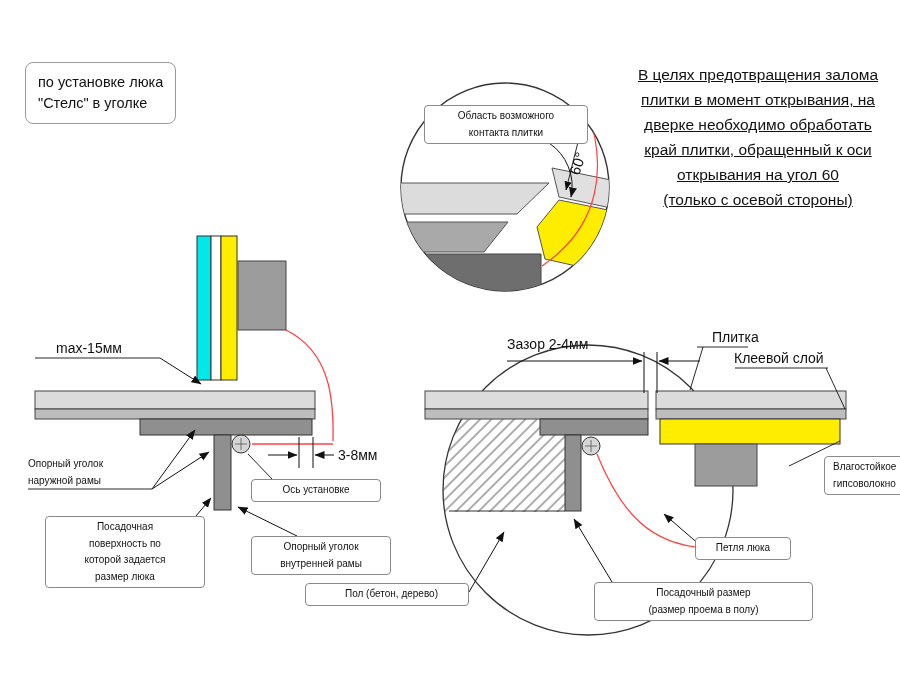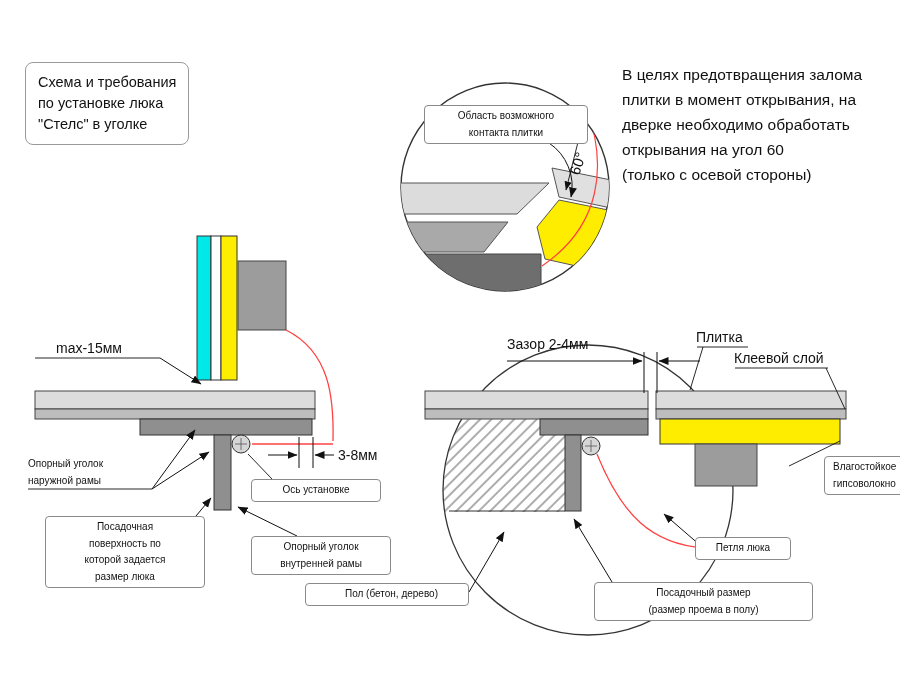--- a/index.html
+++ b/index.html
@@ -4,21 +4,21 @@
 <style>
   * { margin:0; padding:0; box-sizing:border-box; }
   html,body { width:900px; height:700px; background:#fff; }
   body { font-family:"Liberation Sans", sans-serif; color:#111; }
   .canvas { position:relative; width:900px; height:700px; background:#fff; overflow:hidden; }
   svg.layer { position:absolute; left:0; top:0; }
   .lbl { position:absolute; font-size:14px; line-height:17px; color:#111; white-space:nowrap; }
   .boxed { border:1px solid #8a8a8a; background:#fff; border-radius:4px; padding:2px 8px; text-align:center; }
   .title-box { border:1px solid #9a9a9a; border-radius:8px; background:#fff; padding:9px 12px;
                font-size:14.5px; line-height:21px; white-space:nowrap; }
-  .note { text-align:left; font-size:15.5px; line-height:25px; white-space:nowrap; }
+  .note { text-align:center; font-size:15.5px; line-height:25px; white-space:nowrap;text-decoration:underline; }
   .small { font-size:10px; line-height:16.5px; }
   .rot { transform:rotate(-72deg); transform-origin:center; font-size:15px; }
 </style>
 </head>
 <body>
 
 <div class="canvas">
 
   <svg class="layer" width="900" height="700" viewBox="0 0 900 700">
     <defs>
@@ -116,29 +116,29 @@
         <polygon points="552,168 611,180 611,208 559,197" fill="#e0e0e0" stroke="#555" stroke-width="1"></polygon>
         <polygon points="559,200 613,211 603,272 545,259 537,227" fill="#ffed00" stroke="#555" stroke-width="1"></polygon>
         <path d="M 586 106 C 608 166 601 226 542 266" fill="none" stroke="#ff4040" stroke-width="1.2"></path>
       </g>
       <path d="M 549 143 A 52 52 0 0 1 571 197" fill="none" stroke="#111" stroke-width="1" marker-start="url(#arr)" marker-end="url(#arr)"></path>
       <line x1="578" y1="142" x2="566" y2="190" stroke="#111" stroke-width="0.9" marker-end="url(#arr)"></line>
     </g>
   </svg>
 
   <div class="title-box" style="left:25px; top:62px; position:absolute;">
-    <div>Схема и требования</div>
     <div>по установке люка</div>
     <div>"Стелс" в уголке</div>
   </div>
 
   <div class="lbl note" style="left:622px; top:62px; width:272px;">
     <div>В целях предотвращения залома</div>
     <div>плитки в момент открывания, на</div>
     <div>дверке необходимо обработать</div>
+    <div>край плитки, обращенный к оси</div>
     <div>открывания на угол 60</div>
     <div>(только с осевой стороны)</div>
   </div>
 
   <div class="lbl boxed small" style="left:424px; top:105px; width:164px;">
     <div>Область возможного</div>
     <div>контакта плитки</div>
   </div>
 
   <div class="lbl rot" style="left:566px; top:155px;">60°</div>
@@ -163,21 +163,21 @@
 
   <div class="lbl boxed small" style="left:251px; top:536px; width:140px;">
     <div>Опорный уголок</div>
     <div>внутренней рамы</div>
   </div>
 
   <div class="lbl boxed small" style="left:305px; top:583px; width:164px;padding-left:17px;">Пол (бетон, дерево)</div>
 
   <div class="lbl" style="left:507px; top:336px;">Зазор 2-4мм</div>
 
-  <div class="lbl" style="left:696px; top:329px;">Плитка</div>
+  <div class="lbl" style="left:712px; top:329px;">Плитка</div>
 
   <div class="lbl" style="left:734px; top:350px;">Клеевой слой</div>
 
   <div class="lbl boxed small" style="left:824px; top:456px; width:112px; text-align:left;">
     <div>Влагостойкое</div>
     <div>гипсоволокно</div>
   </div>
 
   <div class="lbl boxed small" style="left:695px; top:537px; width:96px;">Петля люка</div>
 

